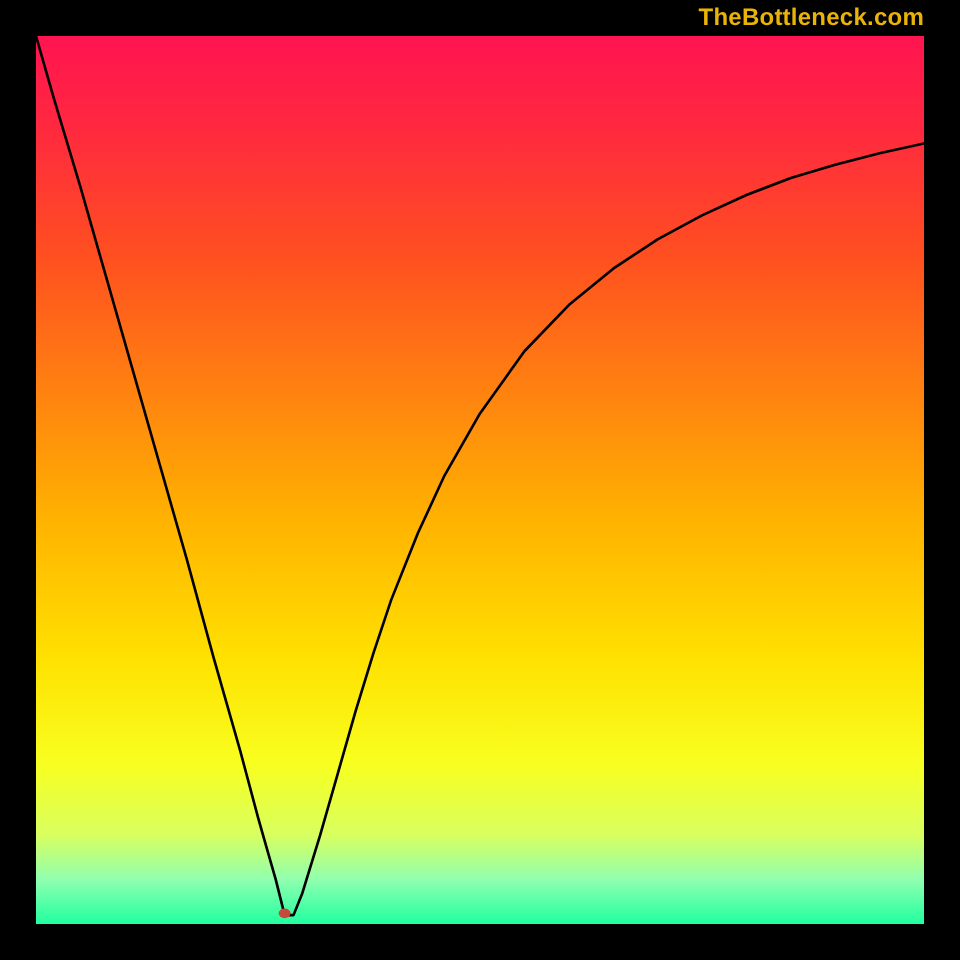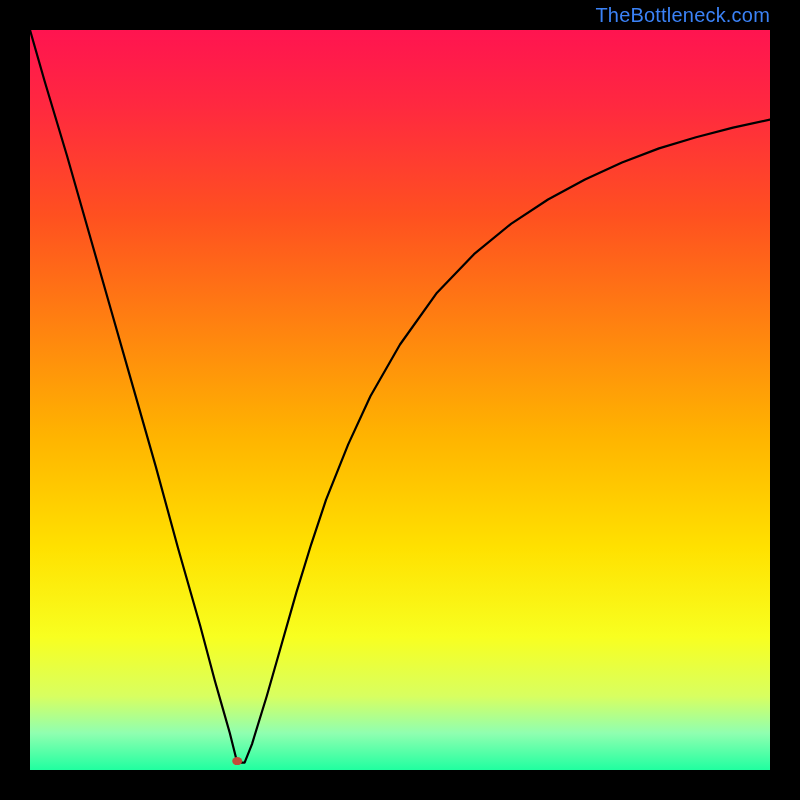--- a/index.html
+++ b/index.html
@@ -32,23 +32,23 @@
   .curve-svg, .marker-svg {
     position: absolute;
     left: 0; top: 0;
     width: 740px;
     height: 740px;
   }
   .watermark {
     position: absolute;
     top: 4px;
     right: 30px;
-    color: #3b82f6;
+    color: #eab308;
     font-size: 20px;
-    font-weight: 400;
+    font-weight: 700;
     letter-spacing: 0.2px;
     user-select: none;
   }
 </style>
 </head>
 <body>
 
 <div class="frame">
 
   <div class="plot-area">

